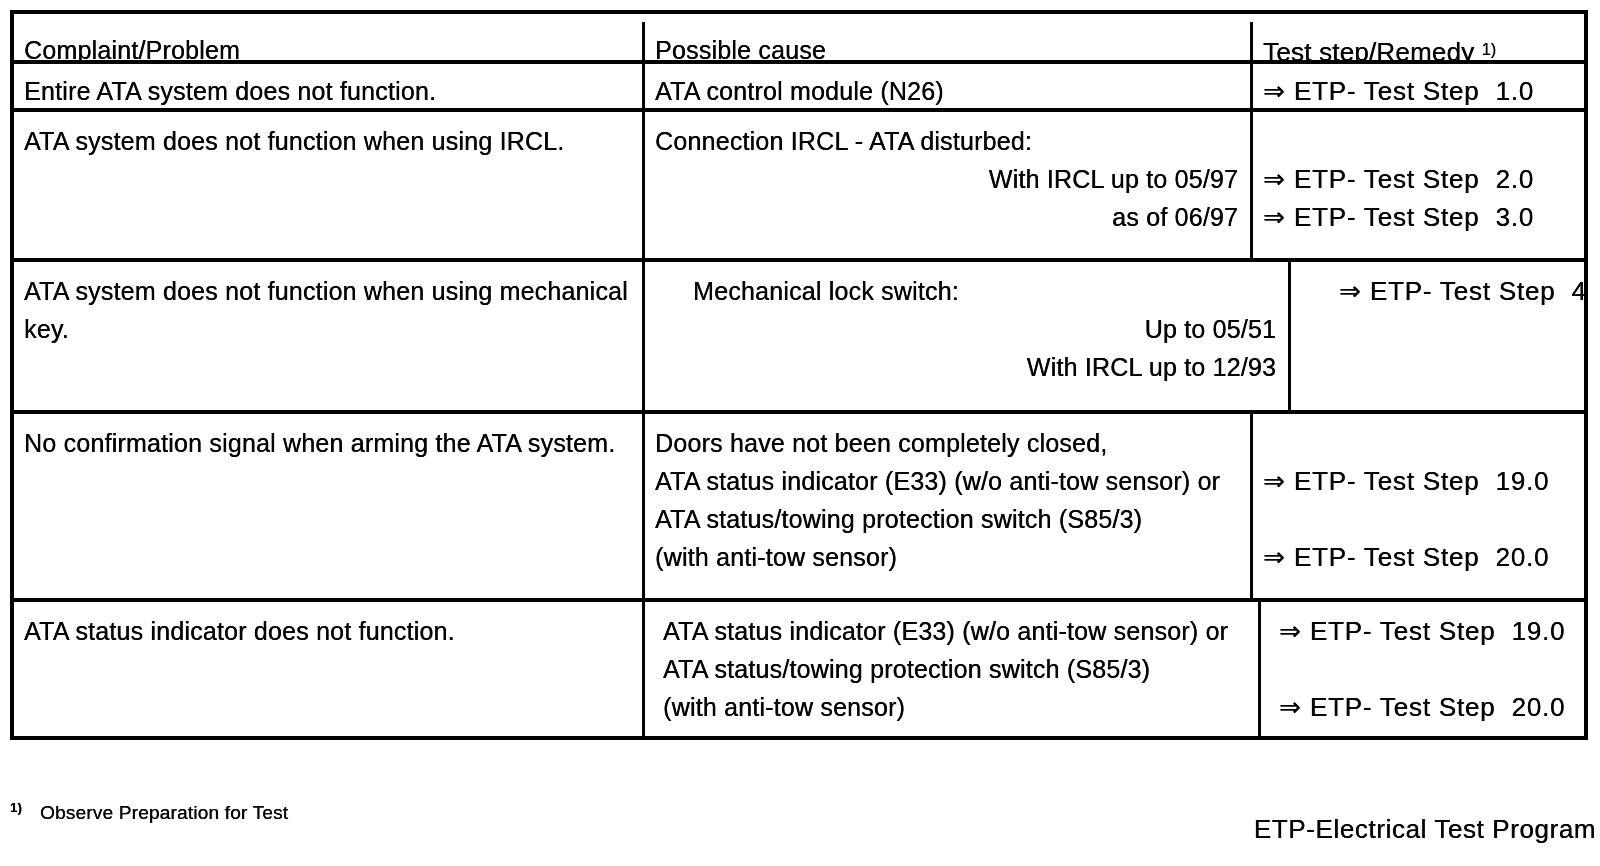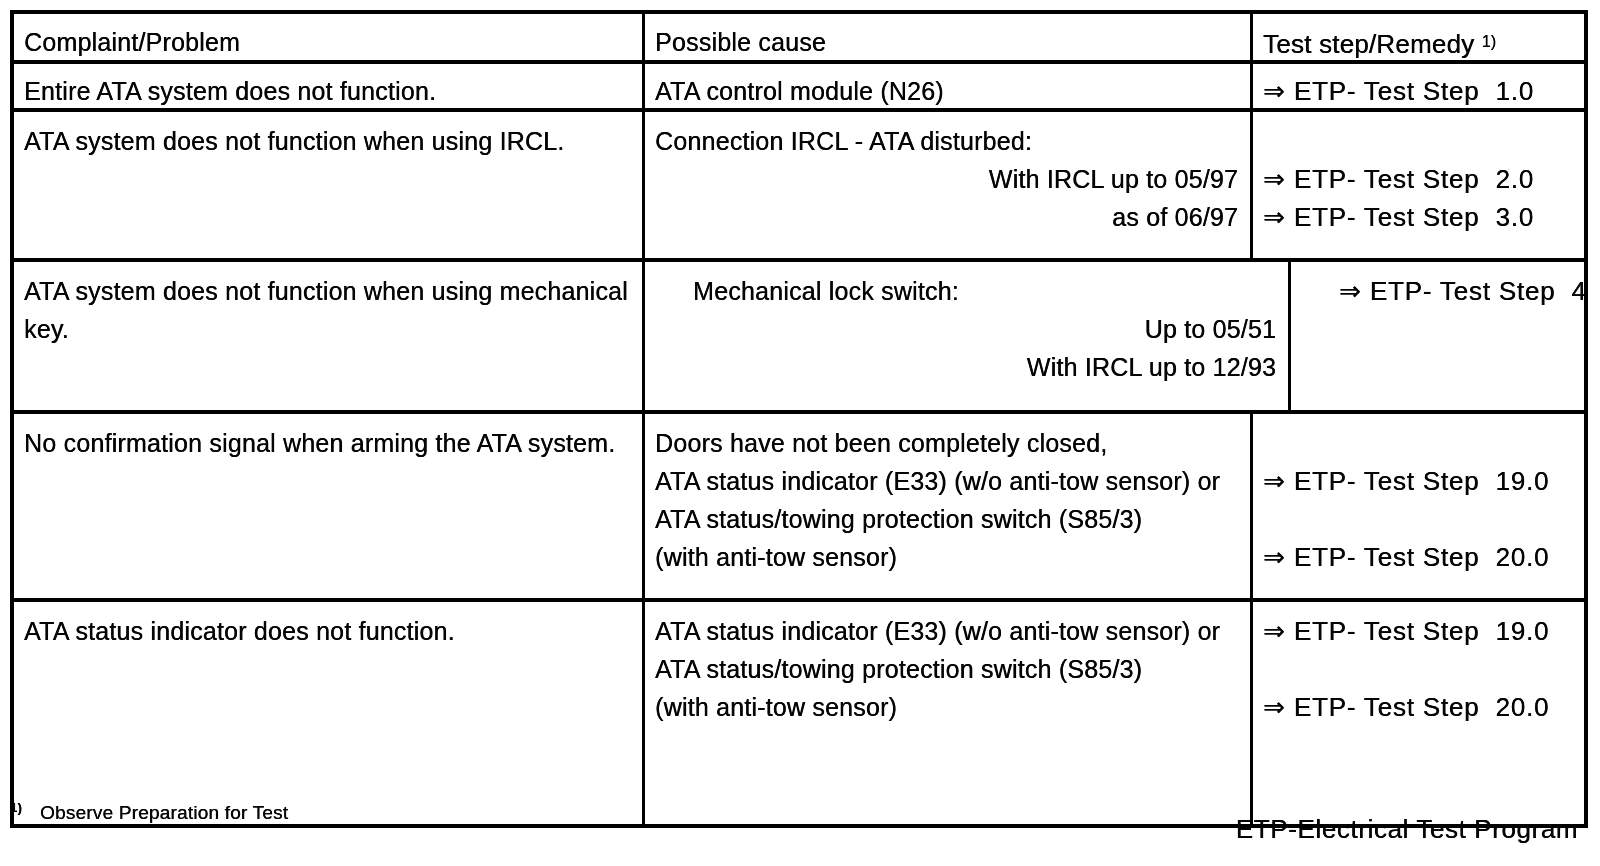--- a/index.html
+++ b/index.html
@@ -16,45 +16,45 @@
     position:absolute; left:10px; top:10px; width:1578px;
     border:4px solid #000; background:#fff;
   }
   .row { display:grid; grid-template-columns:631px 608px auto; border-bottom:4px solid #000; }
   .row:last-child { border-bottom:none; }
   .row-h  { height:50px; }
   .row-r1 { height:48px; }
   .row-r2 { height:150px; }
   .row-r3 { height:152px;gap:38px; }
   .row-r4 { height:188px; }
-  .row-r5 { height:222px; }
+  .row-r5 { height:134px;gap:8px; }
 
   .cell { padding:8px 10px 0 10px; font-size:25px; line-height:38px; letter-spacing:0.2px; overflow:hidden; }
   .c1, .c2 { border-right:3px solid #000; }
   .mult .cell { padding-top:10px; }
 
-  .hdr { font-size:25px; padding-top:9px; }
+  .hdr { font-size:25px; padding-top:9px;margin-top:8px; }
   .hdr sup { font-size:16px; letter-spacing:0; vertical-align:6px; }
 
   .line { height:38px; white-space:nowrap; }
   .line.right { text-align:right; padding-right:2px; }
   .line b { font-weight:normal; }
   .spacer { height:38px; }
 
   
   .c3 .cell, .c3 { font-size:26px; }
   .rem { display:flex; align-items:baseline; height:38px; white-space:nowrap; letter-spacing:0.8px; }
   .rem .arrow { margin-right:9px; letter-spacing:0; }
   .rem .step  { margin-left:16px; }
 
   
   .footnote { position:absolute; left:10px; top:800px; font-size:19px; letter-spacing:0.2px; }
   .footnote .fmark { font-size:13px; font-weight:bold; vertical-align:7px; }
   .footnote .ftext { margin-left:18px; }
-  .legend { position:absolute; right:22px; top:814px; font-size:26px; letter-spacing:0.6px; white-space:nowrap; }
+  .legend { position:absolute; right:4px; top:814px; font-size:26px; letter-spacing:0.6px; white-space:nowrap; }
 </style>
 </head>
 <body>
 
 <div class="page">
 
   <div class="tbl">
 
     <div class="row row-h">
       <div class="cell c1 hdr">Complaint/Problem</div>

